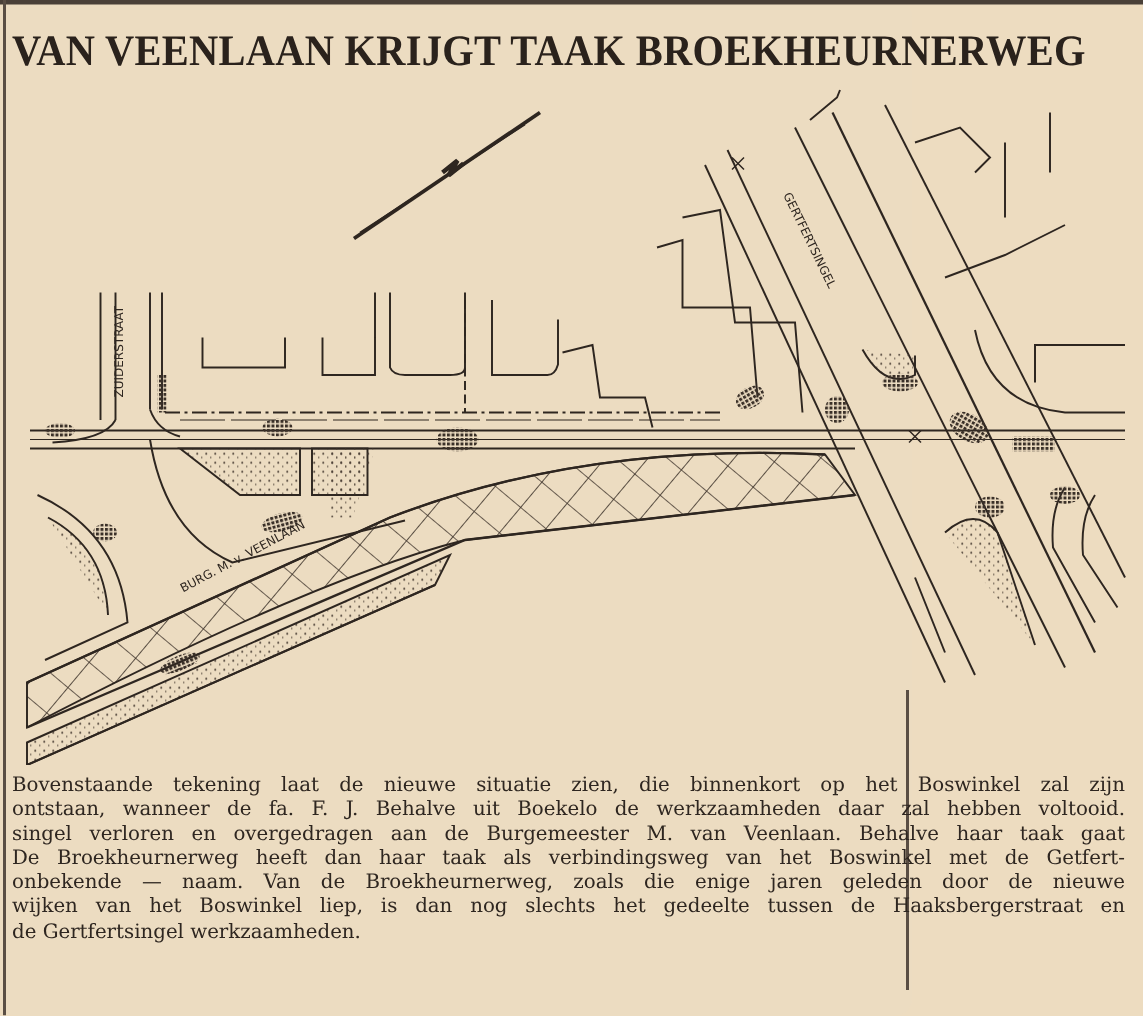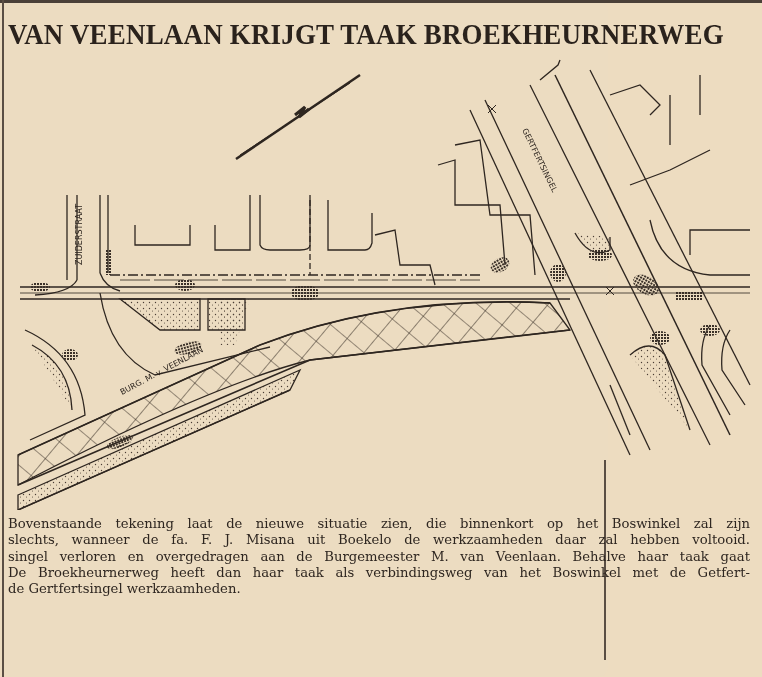--- a/index.html
+++ b/index.html
@@ -145,18 +145,20 @@
       <path d="M600 330 L620 380"></path>
     </g>
 
     <text class="map-label" transform="translate(72 210) rotate(-90)">ZUIDERSTRAAT</text>
     <text class="map-label" transform="translate(512 75) rotate(64)">GERTFERTSINGEL</text>
     <text class="map-label" transform="translate(112 340) rotate(-28)">BURG. M. v. VEENLAAN</text>
   </svg>
 
   <div class="caption">
     <span class="line">Bovenstaande tekening laat de nieuwe situatie zien, die binnenkort op het Boswinkel zal zijn</span>
-    <span class="line">slechts, wanneer de fa. F. J. Misana uit Boekelo de werkzaamheden daar zal hebben voltooid.</span>
+    <span class="line">ontstaan, wanneer de fa. F. J. Behalve uit Boekelo de werkzaamheden daar zal hebben voltooid.</span>
     <span class="line">singel verloren en overgedragen aan de Burgemeester M. van Veenlaan. Behalve haar taak gaat</span>
     <span class="line">De Broekheurnerweg heeft dan haar taak als verbindingsweg van het Boswinkel met de Getfert-</span>
+    <span class="line">onbekende — naam. Van de Broekheurnerweg, zoals die enige jaren geleden door de nieuwe</span>
+    <span class="line">wijken van het Boswinkel liep, is dan nog slechts het gedeelte tussen de Haaksbergerstraat en</span>
     <span class="line last">de Gertfertsingel werkzaamheden.</span>
   </div>
 </div>
 
 </body></html>

